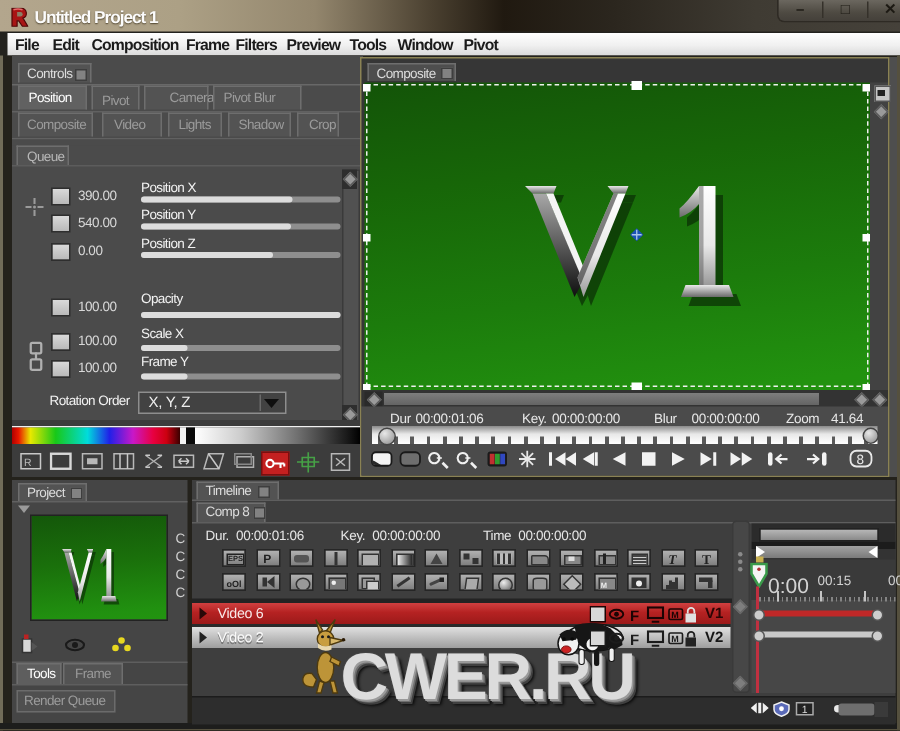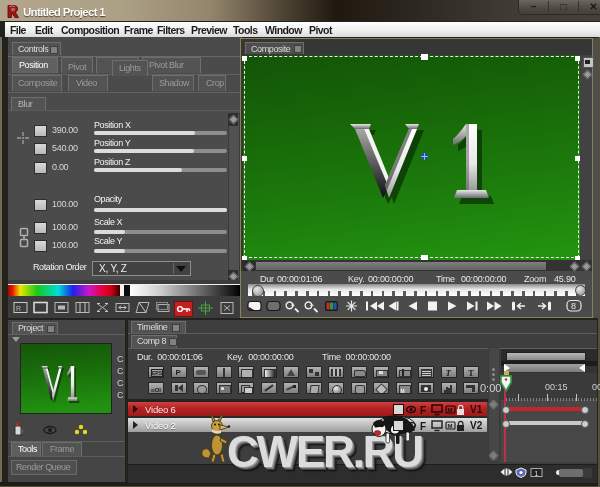--- a/index.html
+++ b/index.html
@@ -87,34 +87,34 @@
     <span style="position:absolute;left:6px;top:2px">Pivot Blur</span>
   </div>
 
 <div class="abs" style="left:8px;top:74px;width:234px;height:1px;background:#616161"></div>
 <div class="tab" style="left:12px;top:75px;width:50px;height:16px;color:#9b9b9b">
     <span style="position:absolute;left:5px;top:2px">Composite</span>
   </div>
 <div class="tab" style="left:68px;top:75px;width:40px;height:16px;color:#9b9b9b">
     <span style="position:absolute;left:7px;top:2px">Video</span>
   </div>
-<div class="tab" style="left:112px;top:60px;width:36px;height:16px;color:#9b9b9b">
+<div class="tab" style="left:112px;top:75px;width:36px;height:16px;color:#9b9b9b">
     <span style="position:absolute;left:6px;top:2px">Lights</span>
   </div>
 <div class="tab" style="left:152px;top:75px;width:42px;height:16px;color:#9b9b9b">
     <span style="position:absolute;left:6px;top:2px">Shadow</span>
   </div>
 <div class="tab" style="left:198px;top:75px;width:28px;height:16px;color:#9b9b9b">
     <span style="position:absolute;left:7px;top:2px">Crop</span>
   </div>
 
 <div class="abs" style="left:8px;top:92px;width:234px;height:1px;background:#616161"></div>
 <div class="abs" style="left:8px;top:93px;width:234px;height:4px;background:#4b4b4b"></div>
 <div class="tab" style="left:11px;top:97px;width:35px;height:13px;color:#b8b8b8">
-    <span style="position:absolute;left:6px;top:1px">Blur</span>
+    <span style="position:absolute;left:6px;top:1px">Queue</span>
   </div>
 <div class="abs" style="left:8px;top:110px;width:234px;height:1px;background:#5c5c5c"></div>
 
 <svg class="abs" style="left:16px;top:131px" width="14" height="14" viewBox="0 0 14 14">
  <g stroke="#9a9a9a" stroke-width="1.4" fill="none">
   <path d="M7 1 V5 M7 9 V13 M1 7 H5 M9 7 H13"></path>
  </g>
  <circle cx="7" cy="7" r="1" fill="#9a9a9a"></circle>
 </svg>
 
@@ -151,21 +151,21 @@
 <div class="fill" style="left:94px;top:208px;width:133px"></div>
 
 <div class="cb" style="left:34px;top:222px"></div>
 <div class="val" style="left:52px;top:222px">100.00</div>
 <div class="lbl" style="left:94px;top:217px">Scale X</div>
 <div class="track" style="left:94px;top:230px;width:133px"></div>
 <div class="fill" style="left:94px;top:230px;width:31px"></div>
 
 <div class="cb" style="left:34px;top:240px"></div>
 <div class="val" style="left:52px;top:240px">100.00</div>
-<div class="lbl" style="left:94px;top:236px">Scale Y</div>
+<div class="lbl" style="left:94px;top:236px">Frame Y</div>
 <div class="track" style="left:94px;top:249px;width:133px"></div>
 <div class="fill" style="left:94px;top:249px;width:31px"></div>
 
 <div class="lbl" style="left:33px;top:262px">Rotation Order</div>
 <div class="abs" style="left:92px;top:261px;width:97px;height:13px;background:#424242;border:1px solid #8e8e8e;">
   <span style="position:absolute;left:6px;top:1px;font-size:10px;color:#efefef;letter-spacing:-0.2px">X, Y, Z</span>
   <span style="position:absolute;right:16px;top:1px;width:1px;height:11px;background:#6a6a6a;"></span>
   <span style="position:absolute;right:4px;top:4px;width:0;height:0;border-left:5px solid transparent;border-right:5px solid transparent;border-top:6px solid #0f0f0f;"></span>
 </div>
 
@@ -284,21 +284,21 @@
 <div class="abs" style="left:501px;top:349px;width:96px;height:113px;background:#474747"></div>
 <div class="abs" style="left:501px;top:349px;width:96px;height:12px;background:#2b2b2b"></div>
 <div class="abs" style="left:506px;top:352px;width:78px;height:7px;background:linear-gradient(#b8b8b8,#8a8a8a);border:1px solid #222"></div>
 <div class="abs" style="left:501px;top:361px;width:96px;height:5px;background:#1c1c1c"></div>
 <div class="abs" style="left:501px;top:366px;width:96px;height:34px;background:#333"></div>
 <div class="abs" style="left:504px;top:364px;width:81px;height:8px;background:linear-gradient(#a2a2a2,#7a7a7a);"></div>
 <div class="abs" style="left:504px;top:364px;width:0;height:0;border-top:4px solid transparent;border-bottom:4px solid transparent;border-left:6px solid #fff"></div>
 <div class="abs" style="left:579px;top:364px;width:0;height:0;border-top:4px solid transparent;border-bottom:4px solid transparent;border-right:6px solid #fff"></div>
 
 <div class="abs" style="left:501px;top:373px;width:96px;height:27px;background:#3a3a3a"></div>
-<div class="abs" style="left:480px;top:382px;color:#d2d2d2;font-size:11px">0:00</div>
+<div class="abs" style="left:512px;top:382px;color:#d2d2d2;font-size:14px">0:00</div>
 <div class="abs" style="left:545px;top:382px;color:#d2d2d2;font-size:9px">00:15</div>
 <div class="abs" style="left:592px;top:382px;color:#d2d2d2;font-size:9px">00</div>
 <div class="abs" style="left:506px;top:398px;width:91px;height:3px;background:repeating-linear-gradient(90deg,#848484 0,#848484 1px,transparent 1px,transparent 3px)"></div>
 <div class="abs" style="left:518px;top:394px;width:80px;height:7px;background:repeating-linear-gradient(90deg,#c4c4c4 0,#c4c4c4 1px,transparent 1px,transparent 29px)"></div>
 
 <div class="abs" style="left:504px;top:371px;width:5px;height:4px;background:#c8b050"></div>
 <svg class="abs" style="left:500px;top:375px" width="12" height="17" viewBox="0 0 12 17">
   <path d="M1 1 h10 v6.5 l-5 8.5 L1 7.5 z" fill="#f4f4f4" stroke="#3a9a4a" stroke-width="1.7"></path>
   <circle cx="6" cy="4.5" r="1.2" fill="#b03030"></circle>
 </svg>
@@ -428,24 +428,24 @@
 <div class="dia" style="left:246px;top:263px;width:5px;height:5px"></div>
 <div class="abs" style="left:256px;top:262px;width:290px;height:8px;background:linear-gradient(#7e7e7e,#646464)"></div>
 <div class="dia" style="left:571px;top:263px;width:5px;height:5px"></div>
 <div class="dia" style="left:583px;top:263px;width:5px;height:5px"></div>
 
 <div class="abs" style="left:241px;top:271px;width:351px;height:46px;background:#4b4b4b"></div>
 <div class="abs" style="left:260px;top:274px;color:#e8e8e8;font-size:9px;letter-spacing:-0.2px">Dur</div>
 <div class="abs" style="left:277px;top:274px;color:#e8e8e8;font-size:9px;letter-spacing:-0.2px">00:00:01:06</div>
 <div class="abs" style="left:348px;top:274px;color:#e8e8e8;font-size:9px;letter-spacing:-0.2px">Key.</div>
 <div class="abs" style="left:368px;top:274px;color:#e8e8e8;font-size:9px;letter-spacing:-0.2px">00:00:00:00</div>
-<div class="abs" style="left:436px;top:274px;color:#e8e8e8;font-size:9px;letter-spacing:-0.2px">Time</div>
+<div class="abs" style="left:436px;top:274px;color:#e8e8e8;font-size:9px;letter-spacing:-0.2px">Blur</div>
 <div class="abs" style="left:461px;top:274px;color:#e8e8e8;font-size:9px;letter-spacing:-0.2px">00:00:00:00</div>
 <div class="abs" style="left:524px;top:274px;color:#e8e8e8;font-size:9px;letter-spacing:-0.2px">Zoom</div>
-<div class="abs" style="left:554px;top:274px;color:#e8e8e8;font-size:9px;letter-spacing:-0.2px">45.90</div>
+<div class="abs" style="left:554px;top:274px;color:#e8e8e8;font-size:9px;letter-spacing:-0.2px">41.64</div>
 
 <div class="abs" style="left:248px;top:284px;width:337px;height:12px;background:linear-gradient(#8a8a8a,#e8e8e8 45%,#ffffff)"></div>
 <div class="abs" style="left:252px;top:291px;width:330px;height:5px;background:repeating-linear-gradient(90deg,#5a5a5a 0,#5a5a5a 2.5px,transparent 2.5px,transparent 10.8px)"></div>
 <div class="abs" style="left:252px;top:285px;width:10px;height:10px;border-radius:50%;background:radial-gradient(circle at 35% 30%,#e8e8e8,#8a8a8a);border:1px solid #444"></div>
 <div class="abs" style="left:575px;top:285px;width:9px;height:9px;border-radius:50%;background:radial-gradient(circle at 35% 30%,#e8e8e8,#8a8a8a);border:1px solid #444"></div>
 
 <div id="transport"></div>
 
 <svg class="abs" style="left:13px;top:301px" width="15" height="14" viewBox="0 0 15 13">
     <rect x="1" y="1" width="13" height="10" fill="none" stroke="#c8c8c8"></rect>

